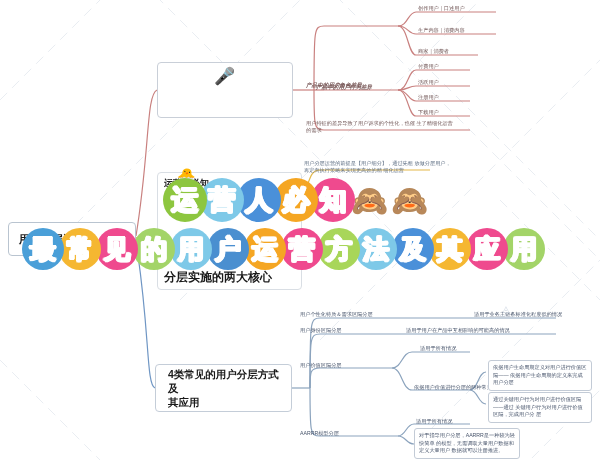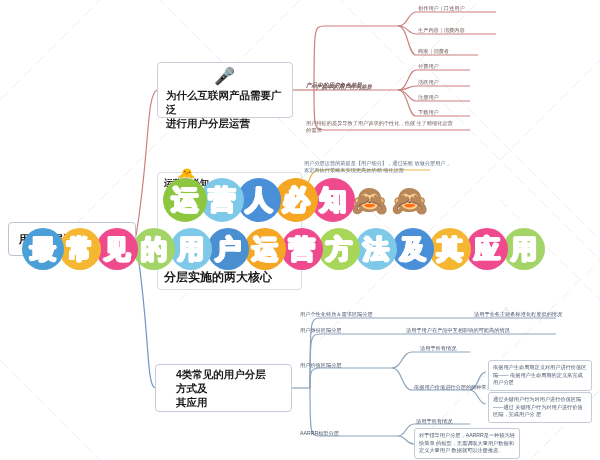--- a/index.html
+++ b/index.html
@@ -43,21 +43,21 @@
   .node.topic2 {
     left:157px; top:172px; width:145px; height:118px;
     padding:4px 6px; font-size:10.5px; font-weight:bold;
     border-color:#d9dee4;
     display:flex; flex-direction:column; justify-content:space-between;
   }
   .node.topic2 .t2top { font-size:9px; font-weight:bold; color:#222; }
   .node.topic2 .t2bot { font-size:12px; font-weight:bold; }
   .node.topic3 {
     left:155px; top:364px; width:137px; height:48px;
-    padding:5px 20px; font-size:10.5px; font-weight:bold;
+    padding:5px 12px; font-size:10.5px; font-weight:bold;
     border-color:#c4cdd8;
     display:flex; align-items:center;
   }
 
   
   .lbl {
     position:absolute;
     font-size:5.2px;
     color:#4a4a4a;
     white-space:nowrap;
@@ -195,22 +195,20 @@
       <path d="M470 334 L 556 334" stroke="#8ba3bd"></path>
     </g>
   </svg>
 
   <div class="node root">
     <span>用户分层运营</span>
   </div>
 
   <div class="node topic1">
     <span class="mic-emoji">🎤</span>
-    <span class="txt">为什么互联网产品需要广泛
-进行用户分层运营</span>
   </div>
 
   <div class="lbl warm" style="left:306px; top:82px;">产品中的用户角色差异</div>
 
   <div class="lbl warm-leaf" style="left:418px; top:5px;">创作用户｜口述用户</div>
   <div class="lbl warm-leaf" style="left:418px; top:27px;">生产内容｜消费内容</div>
   <div class="lbl warm-leaf" style="left:418px; top:48px;">商家｜消费者</div>
 
   <div class="lbl warm" style="left:306px; top:83px;"></div>
 

